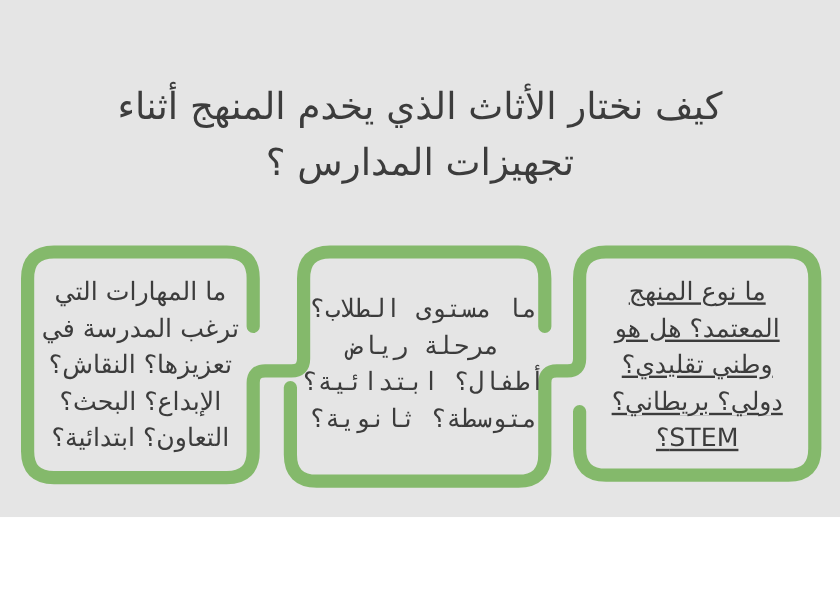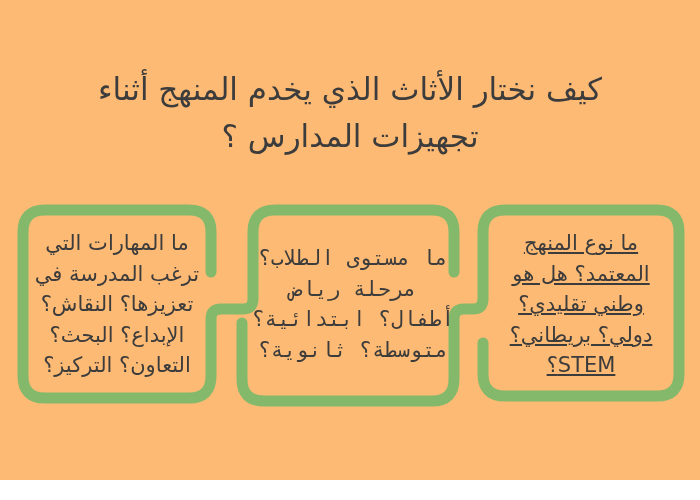--- a/index.html
+++ b/index.html
@@ -3,22 +3,22 @@
 <meta charset="utf-8">
 <style>
   html, body {
     margin: 0;
     padding: 0;
     background: #ffffff;
   }
   .canvas {
     position: relative;
     width: 700px;
-    height: 480px;
-    background: #fdba74;
+    height: 431px;
+    background: #e5e5e5;
     overflow: hidden;
     font-family: "DejaVu Sans", sans-serif;
     direction: rtl;
   }
   .title {
     position: absolute;
     top: 66px;
     left: 20px;
     right: 20px;
     text-align: center;
@@ -90,15 +90,15 @@
 
   <div class="bubble-text pos-middle">ما مستوى الطلاب؟
 مرحلة رياض
 أطفال؟ ابتدائية؟
 متوسطة؟ ثانوية؟</div>
 
   <div class="bubble-text pos-left">ما المهارات التي
 ترغب المدرسة في
 تعزيزها؟ النقاش؟
 الإبداع؟ البحث؟
-التعاون؟ التركيز؟</div>
+التعاون؟ ابتدائية؟</div>
 
 </div>
 
 </body></html>

